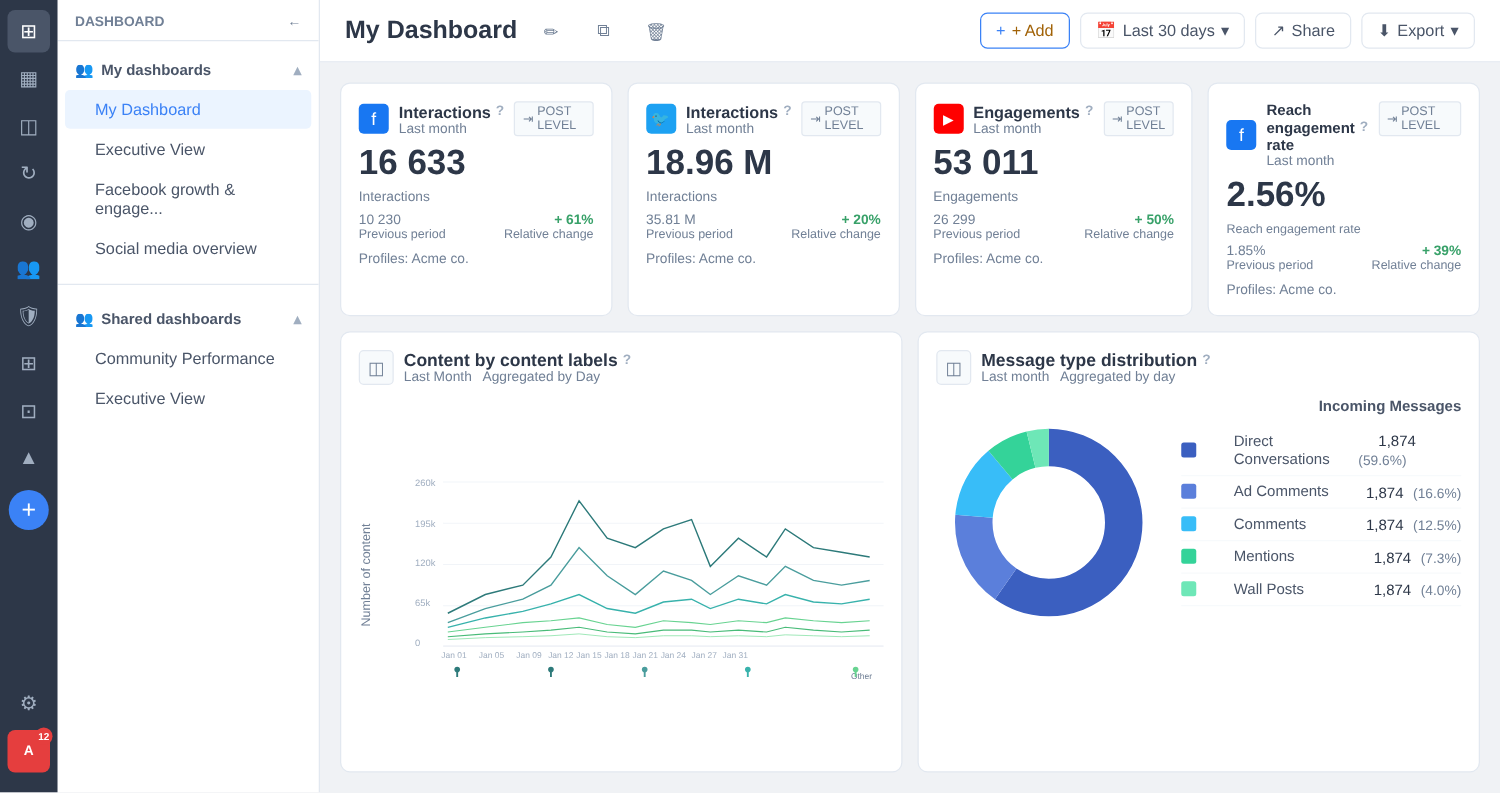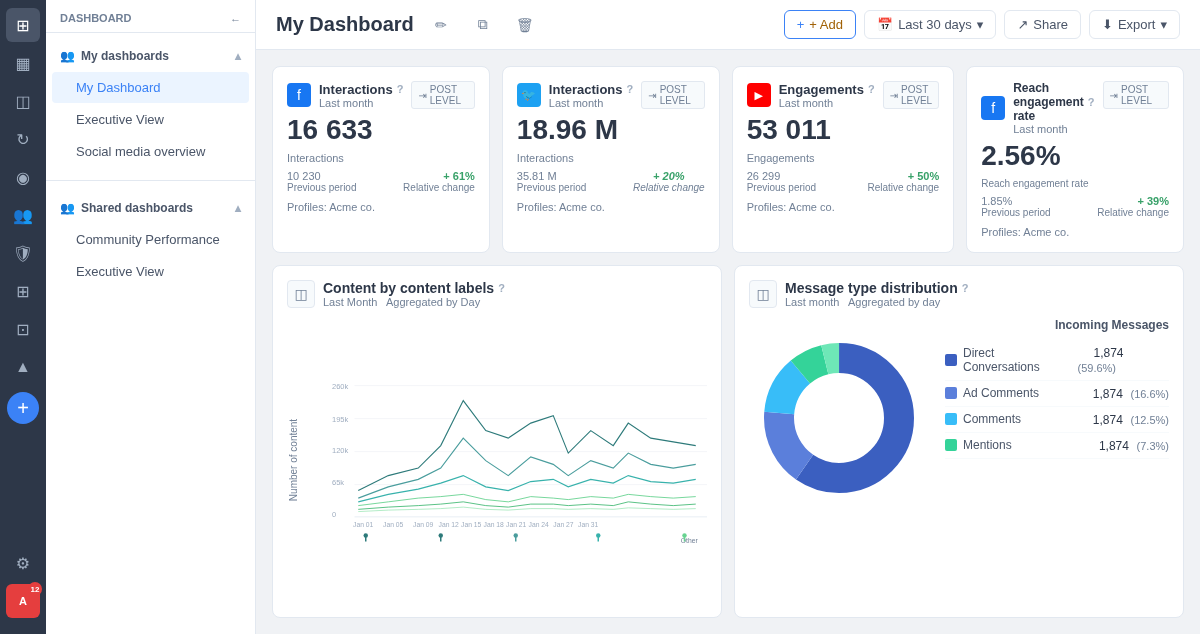--- a/index.html
+++ b/index.html
@@ -113,21 +113,21 @@
     .line-chart { width: 100%; height: 100%; }
 
     
     .donut-area { display: flex; gap: 16px; align-items: flex-start; flex: 1; }
     .donut-chart-container { position: relative; width: 180px; height: 180px; flex-shrink: 0; margin-top: 10px; }
     .donut-legend { flex: 1; }
     .donut-legend-title { font-size: 12px; font-weight: 600; color: #4a5568; margin-bottom: 8px; text-align: right; }
     .legend-item { display: flex; align-items: center; justify-content: space-between; padding: 5px 0; border-bottom: 1px solid #f7fafc; }
     .legend-left { display: flex; align-items: center; gap: 6px; }
     .legend-dot { width: 12px; height: 12px; border-radius: 2px; flex-shrink: 0; }
-    .legend-label { font-size: 12px; color: #4a5568; }
+    .legend-label { font-size: 12px; color: #4a5568; margin-left: 24px; }
     .legend-value { font-size: 12px; color: #2d3748; font-weight: 500; margin-left: 20px; }
     .legend-pct { font-size: 11px; color: #718096; margin-left: 4px; }
 
     
     .y-axis-label {
       position: absolute; left: -35px; top: 50%; transform: translateY(-50%) rotate(-90deg);
       font-size: 10px; color: #718096; white-space: nowrap;
     }
     .chart-wrapper { position: relative; padding-left: 45px; flex: 1; display: flex; flex-direction: column; }
 
@@ -176,20 +176,23 @@
       </span>
       <span class="icon">▴</span>
     </div>
     <div class="sidebar-item active">
       <span>My Dashboard</span>
     </div>
     <div class="sidebar-item">
       <span>Executive View</span>
     </div>
     <div class="sidebar-item">
+      <span>Facebook growth &amp; engage...</span>
+    </div>
+    <div class="sidebar-item">
       <span>Social media overview</span>
     </div>
   </div>
 
   <div class="sidebar-divider"></div>
 
   <div class="sidebar-section">
     <div class="sidebar-section-header">
       <span style="display:flex;align-items:center;gap:6px;">
         <span>👥</span>
@@ -286,21 +289,21 @@
             <span>POST LEVEL</span>
           </div>
         </div>
         <div class="card-value">18.96 M</div>
         <div class="card-value-label">Interactions</div>
         <div class="card-change-row">
           <div>
             <div class="card-prev">35.81 M</div>
             <div class="card-change-label">Previous period</div>
           </div>
-          <div style="text-align:center;font-style:italic;">
+          <div style="text-align:right;">
             <div class="card-change-positive">+ 20%</div>
             <div class="card-change-label">Relative change</div>
           </div>
         </div>
         <div class="card-profiles">Profiles: Acme co.</div>
       </div>
 
       <div class="metric-card">
         <div class="card-header">
           <div class="card-icon youtube" style="font-size:11px;">▶</div>
@@ -500,20 +503,30 @@
                 <div class="legend-item">
     <div class="legend-left">
       <div class="legend-dot" style="background:#34d399;"></div>
       <span class="legend-label">Mentions</span>
     </div>
     <div>
       <span class="legend-value">1,874</span>
       <span class="legend-pct">(7.3%)</span>
     </div>
   </div>
+                <div class="legend-item">
+    <div class="legend-left">
+      <div class="legend-dot" style="background:#6ee7b7;"></div>
+      <span class="legend-label">Wall Posts</span>
+    </div>
+    <div>
+      <span class="legend-value">1,874</span>
+      <span class="legend-pct">(4.0%)</span>
+    </div>
+  </div>
               </div>
           </div>
         </div>
       </div>
     </div>
 
   </div>
 </div>
 
 </body></html>

